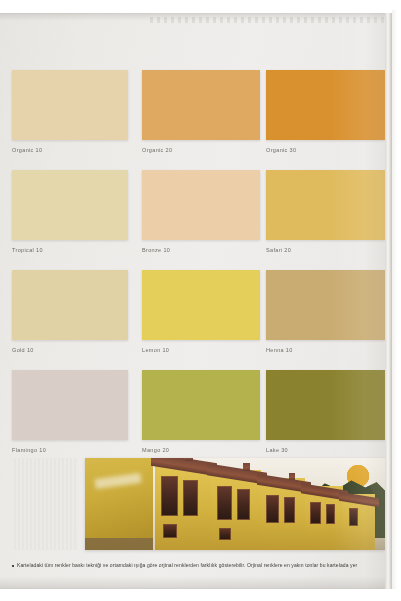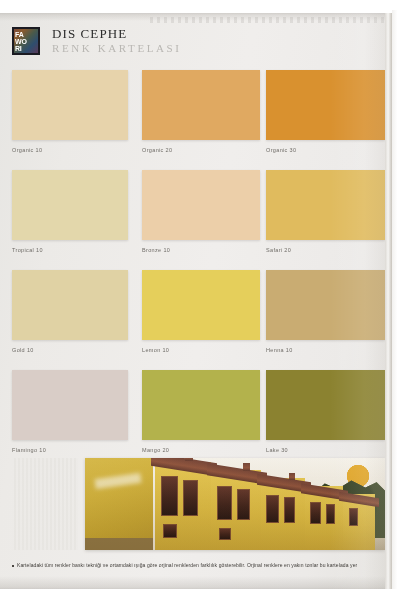--- a/index.html
+++ b/index.html
@@ -311,33 +311,20 @@
 </head>
 <body>
 
 <div id="page">
 
   <div class="sheet"></div>
   <div class="sheet-top-shadow"></div>
   <div class="sheet-bottom-shadow"></div>
   <div class="ghost-line"></div>
 
-  <div class="header">
-
-    <div class="logo">
-      <div class="logo-inner">
-        <span class="logo-l1">FA</span>
-        <span class="logo-l2">WO</span>
-        <span class="logo-l3">RI</span>
-      </div>
-    </div>
-
-    <div class="title-main">DIS CEPHE</div>
-    <div class="title-sub">RENK KARTELASI</div>
-  </div>
 
   <div class="grid">
 
     <div class="row">
       <div class="cell c0">
         <div class="swatch" style="background: rgb(231, 211, 171);"></div>
         <div class="swatch-label">Organic 10</div>
       </div>
       <div class="cell c1">
         <div class="swatch" style="background: rgb(224, 169, 97);"></div>

